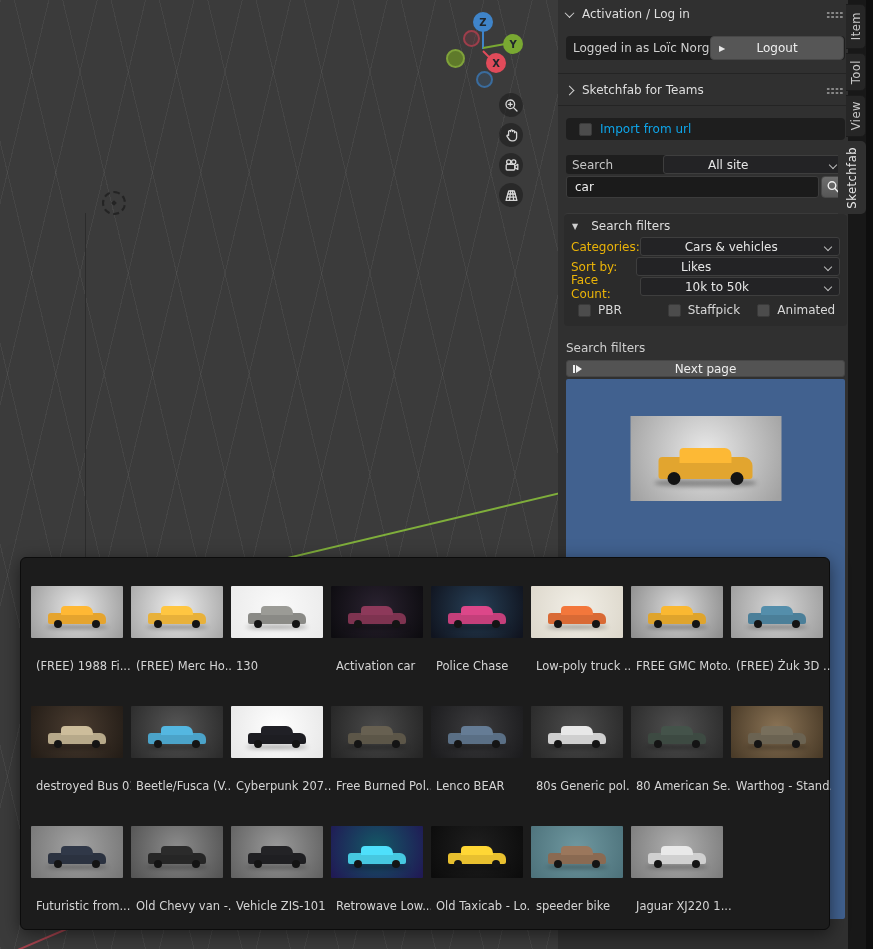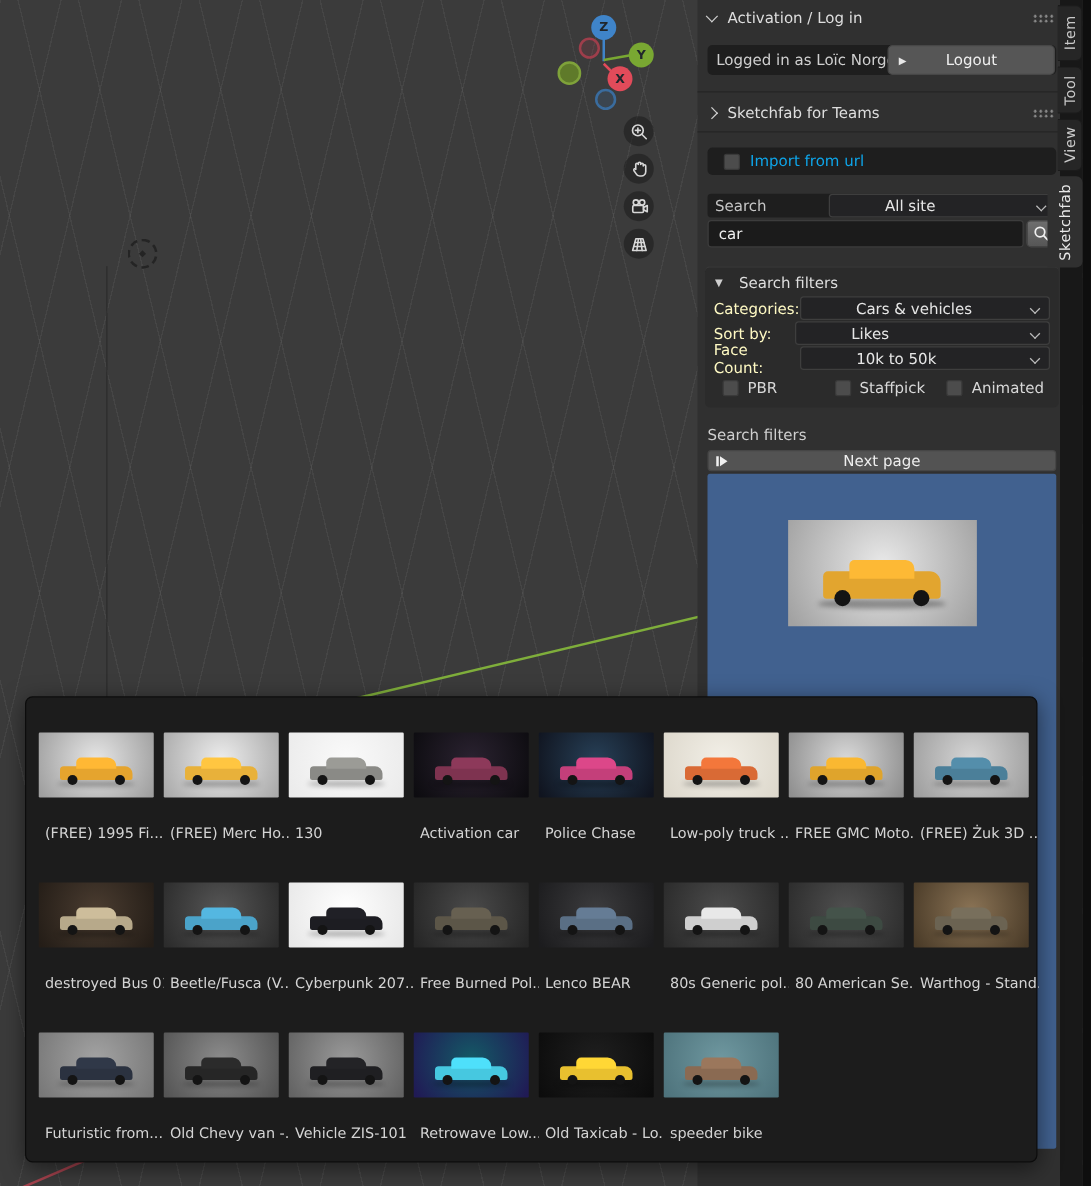--- a/index.html
+++ b/index.html
@@ -79,21 +79,21 @@
               background:linear-gradient(#6e6e6e,#565656);border:1px solid #474747;box-sizing:border-box;
               display:flex;align-items:center;justify-content:center;}
   .btn-search svg{stroke:#f0f0f0;fill:none;stroke-width:1.4;stroke-linecap:round;}
 
   .filters{margin:15px 4px 0 6px;background:#2b2b2b;border-top:1px solid #3a3a3a;border-radius:4px;
            padding-bottom:8px;}
   .filters .fhdr{display:flex;align-items:center;height:20px;padding:2px 0 0 8px;color:#dedede;}
   .filters .fhdr .tri{font-size:8px;color:#cfcfcf;}
   .filters .fhdr .t{margin-left:13px;}
   .frow{display:flex;align-items:center;height:19px;margin:1px 7px 0 7px;}
-  .frow .lab{color:#fef9c3;}
+  .frow .lab{color:#eab308;}
   .frow .dropdown{width:204px;}
   .fchecks{display:flex;align-items:center;margin:6px 7px 0 7px;height:16px;}
   .fchecks .item{display:flex;align-items:center;width:95px;}
   .fchecks .item span{margin-left:7px;color:#d8d8d8;}
 
   .results-label{margin:15px 0 0 8px;color:#cfcfcf;}
   .btn-next{margin:5px 6px 0 8px;height:17px;background:#535353;border:1px solid #464646;border-radius:3px;
             box-sizing:border-box;display:flex;align-items:center;color:#eee;position:relative;}
   .skip-icon{display:flex;align-items:center;margin-left:6px;}
   .skip-icon .bar{width:2px;height:8px;background:#f0f0f0;margin-right:1px;}
@@ -322,21 +322,21 @@
   <div class="popup">
     <div class="grid">
     <div class="cell">
       <div class="thumb" style="background: radial-gradient(circle at 50% 42%, rgb(230, 230, 230) 0%, rgb(159, 159, 159) 95%);">
             <div class="car-shadow"></div>
             <div class="car-body" style="background: rgb(229, 164, 46);"></div>
             <div class="car-cab" style="background: rgb(229, 164, 46);"></div>
             <div class="car-wheel w1"></div>
             <div class="car-wheel w2"></div>
           </div>
-      <div class="label">(FREE) 1995 Fi...</div>
+      <div class="label">(FREE) 1988 Fi...</div>
     </div>
 
     <div class="cell">
       <div class="thumb" style="background: radial-gradient(circle at 50% 42%, rgb(237, 237, 237) 0%, rgb(170, 170, 170) 95%);">
             <div class="car-shadow"></div>
             <div class="car-body" style="background: rgb(232, 177, 58);"></div>
             <div class="car-cab" style="background: rgb(232, 177, 58);"></div>
             <div class="car-wheel w1"></div>
             <div class="car-wheel w2"></div>
           </div>
@@ -557,16 +557,26 @@
       <div class="thumb" style="background: radial-gradient(circle at 50% 42%, rgb(111, 152, 160) 0%, rgb(78, 115, 124) 95%);">
             <div class="car-shadow"></div>
             <div class="car-body" style="background: rgb(138, 106, 82);"></div>
             <div class="car-cab" style="background: rgb(138, 106, 82);"></div>
             <div class="car-wheel w1"></div>
             <div class="car-wheel w2"></div>
           </div>
       <div class="label">speeder bike</div>
     </div>
 
+    <div class="cell">
+      <div class="thumb" style="background: radial-gradient(circle at 50% 42%, rgb(176, 176, 176) 0%, rgb(126, 126, 126) 95%);">
+            <div class="car-shadow"></div>
+            <div class="car-body" style="background: rgb(208, 208, 208);"></div>
+            <div class="car-cab" style="background: rgb(208, 208, 208);"></div>
+            <div class="car-wheel w1"></div>
+            <div class="car-wheel w2"></div>
+          </div>
+      <div class="label">Jaguar XJ220 1...</div>
+    </div>
   </div>
   </div>
 
 </div>
 
 </body></html>

